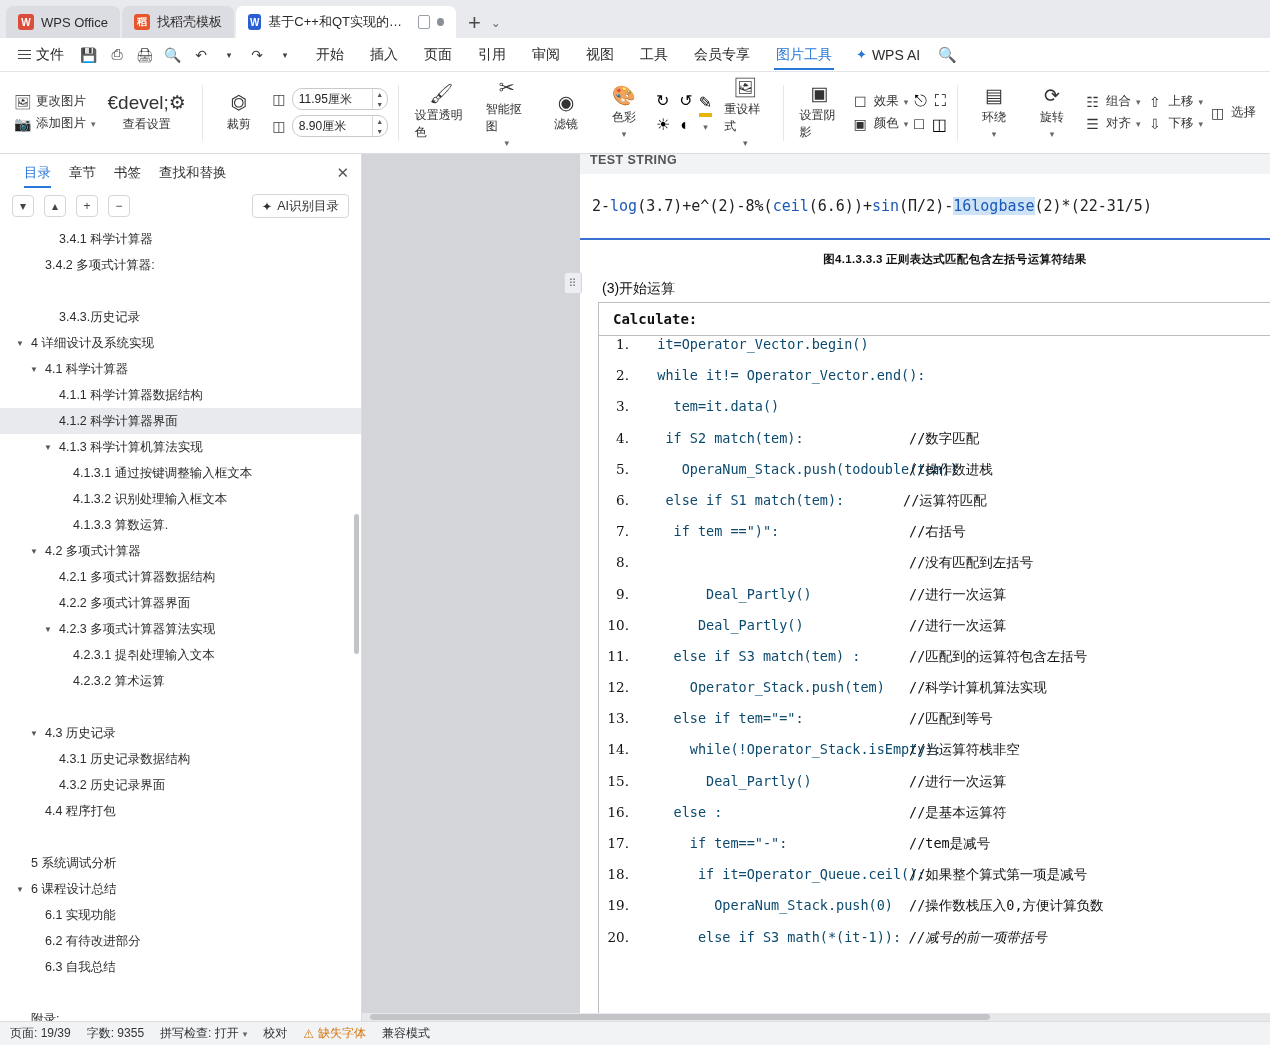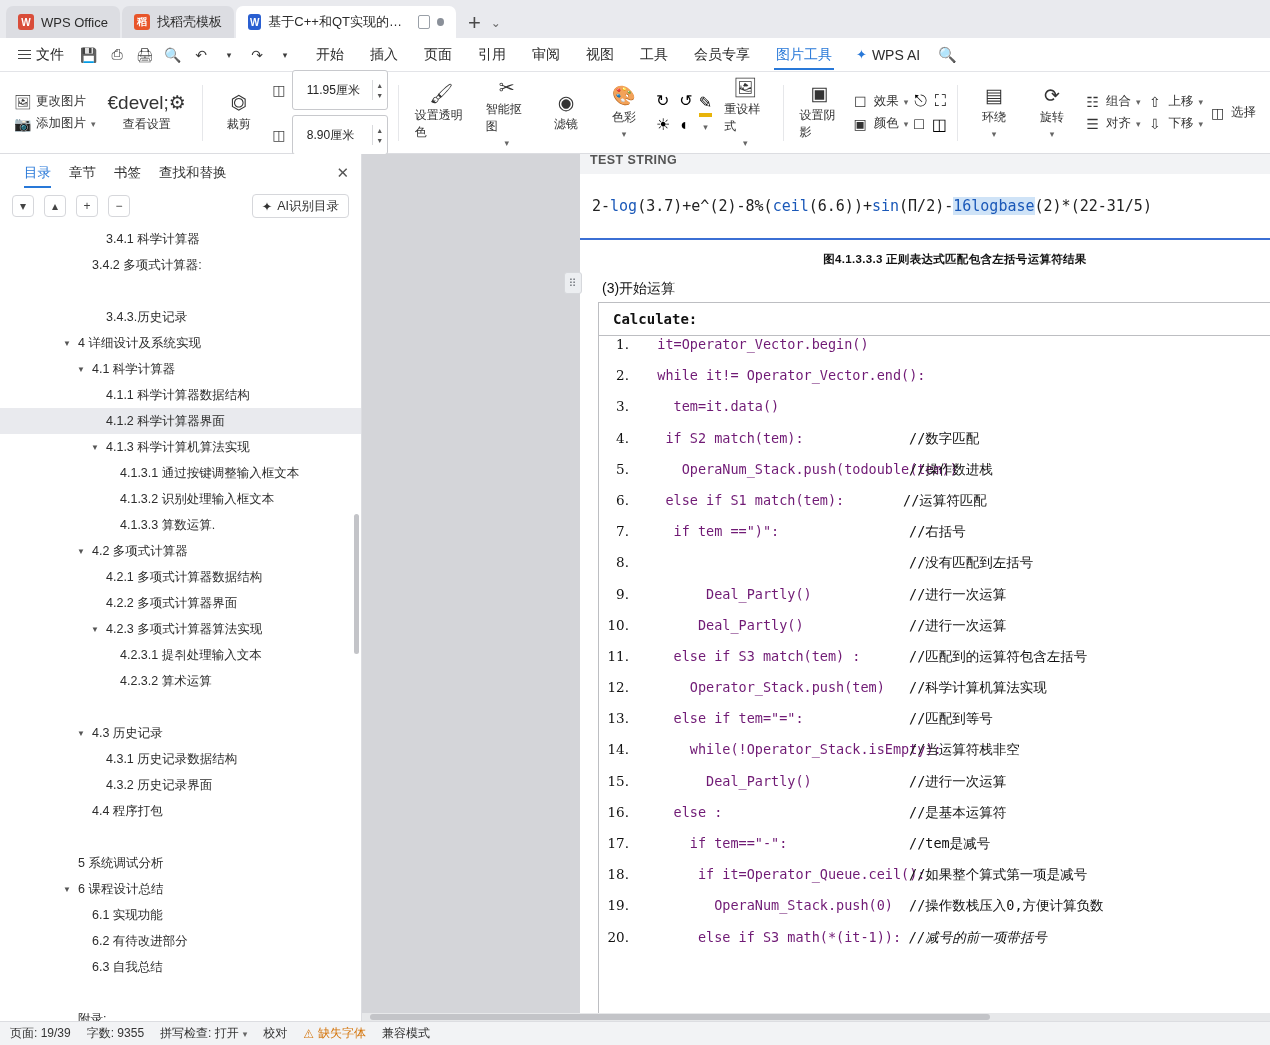--- a/index.html
+++ b/index.html
@@ -71,22 +71,22 @@
   .bigbtn {
     display: flex; flex-direction: column; align-items: center; justify-content: center;
     min-width: 52px; font-size: 12px; color: #333; gap: 3px; padding: 4px 6px;
   }
   .bigbtn .gi { font-size: 19px; line-height: 20px; }
   .stack { display: flex; flex-direction: column; gap: 5px; }
   .smallbtn { display: flex; align-items: center; gap: 5px; font-size: 12.5px; color: #333; white-space: nowrap; }
   .smallbtn .gi { font-size: 14px; width: 17px; text-align: center; }
   .caret { font-size: 9px; color: #666; }
   .spinbox {
-    display: flex; align-items: center; border: 1px solid #c8c9cd; border-radius: 3px;
-    height: 40px; width: 96px; font-size: 12px; background: #fff; padding-left: 14px;
+    display: flex; align-items: center; border: 1px solid #c8c9cd; border-radius: 10px;
+    height: 22px; width: 96px; font-size: 12px; background: #fff; padding-left: 6px;
   }
   .spinbox .val { flex: 1; color: #222; }
   .spinner { display: flex; flex-direction: column; width: 15px; height: 20px; border-left: 1px solid #d9dadd; }
   .spinner i { flex: 1; display: flex; align-items: center; justify-content: center; font-size: 7px; color: #555; }
   .sizerow { display: flex; align-items: center; gap: 5px; }
   .sizerow .gi { font-size: 14px; color: #444; width: 16px; text-align: center; }
   .swatch { width: 13px; height: 4px; background: #e8b40b; display: block; margin-top: 1px; }
   .clr-ico { display: flex; flex-direction: column; align-items: center; }
 
   
@@ -107,21 +107,21 @@
   .nav-tools .tb { width: 22px; height: 22px; border: 1px solid #d6d7db; border-radius: 4px;
     display: flex; align-items: center; justify-content: center; font-size: 12px; color: #444; }
   .ai-btn {
     margin-left: auto; border: 1px solid #d6d7db; border-radius: 4px; height: 24px;
     display: flex; align-items: center; gap: 5px; padding: 0 9px; font-size: 12.5px; color: #333;
   }
   .toc {
     position: absolute; top: 72px; left: 0; right: 0; bottom: 0; overflow: hidden;
     font-size: 12.5px; color: #2d2d2d;
   }
-  .toc-item { height: 26px; display: flex; align-items: center; gap: 5px; padding-right: 10px; padding-left: 47px; }
+  .toc-item { height: 26px; display: flex; align-items: center; gap: 5px; padding-right: 10px; }
   .toc-item.sel { background: #e9eaee; }
   .tri { width: 12px; font-size: 8px; color: #555; text-align: center; }
   .toc-scroll {
     position: absolute; right: 2px; top: 360px; width: 5px; height: 140px;
     background: #c3c4c8; border-radius: 3px;
   }
 
   
   .docpane { position: absolute; left: 362px; right: 0; top: 0; bottom: 0; background: #d4d5d9; overflow: hidden; }
   .page { position: absolute; left: 218px; top: -70px; right: -60px; bottom: -40px; background: #fff; }
@@ -154,21 +154,21 @@
   .codebox {
     position: absolute; left: 18px; top: 218px; right: -60px; bottom: -40px;
     border: 1px solid #bdbec2; border-top: 1px solid #bdbec2; background: #fff;
   }
   .codebox .hdr {
     font-family: "DejaVu Sans Mono", monospace; font-size: 14px; font-weight: bold; color: #111;
     padding: 8px 0 8px 14px; border-bottom: 1px solid #bdbec2;
   }
   .cline { display: flex; align-items: flex-start; height: 31.2px; font-size: 13.5px; }
   .cnum { width: 42px; text-align: right; padding-right: 12px; font-family: "DejaVu Serif", serif; color: #111; }
-  .ccode { font-family: "DejaVu Sans Mono", monospace; color: #701a75; white-space: pre; }
+  .ccode { font-family: "DejaVu Sans Mono", monospace; color: #0c4a6e; white-space: pre; }
   .ccom { font-family: "DejaVu Sans Mono", monospace; color: #111; position: absolute; }
 
   
   .statusbar {
     position: absolute; left: 0; right: 0; bottom: 0; height: 24px; background: #f2f3f5;
     border-top: 1px solid #dcdde1; display: flex; align-items: center; gap: 16px;
     padding: 0 10px; font-size: 12px; color: #333;
   }
   .statusbar .s { display: flex; align-items: center; gap: 4px; white-space: nowrap; }
   .warn { color: #d4740a; }

